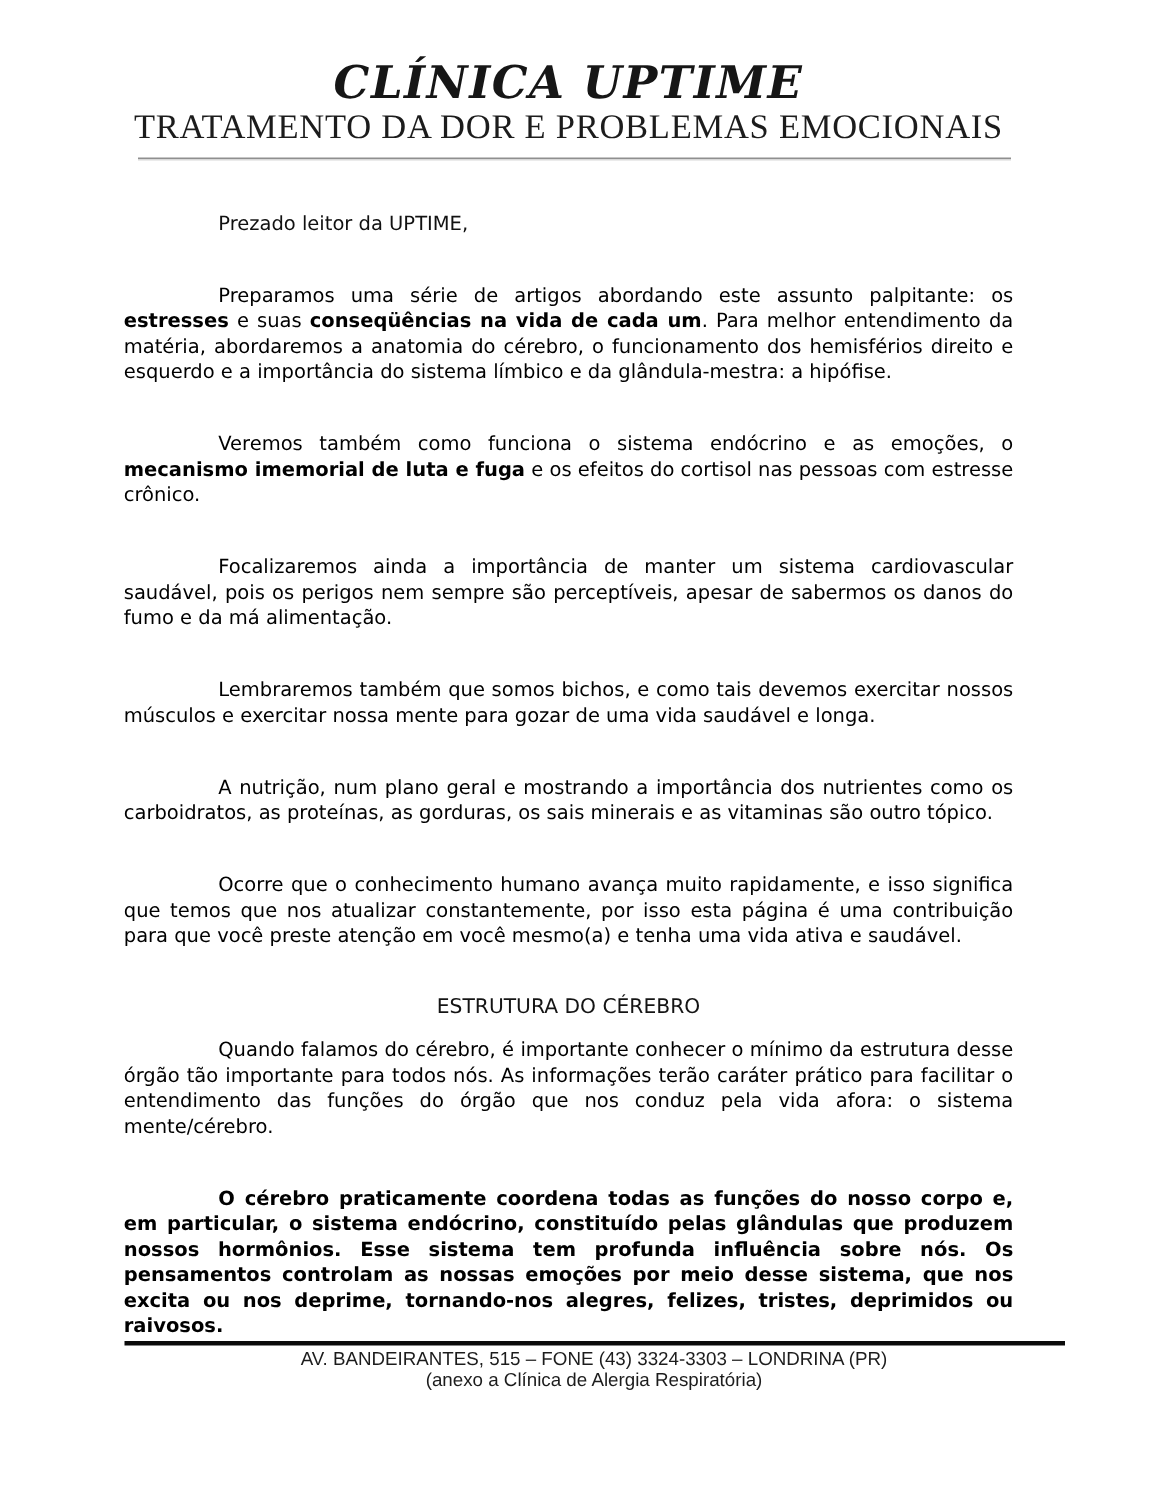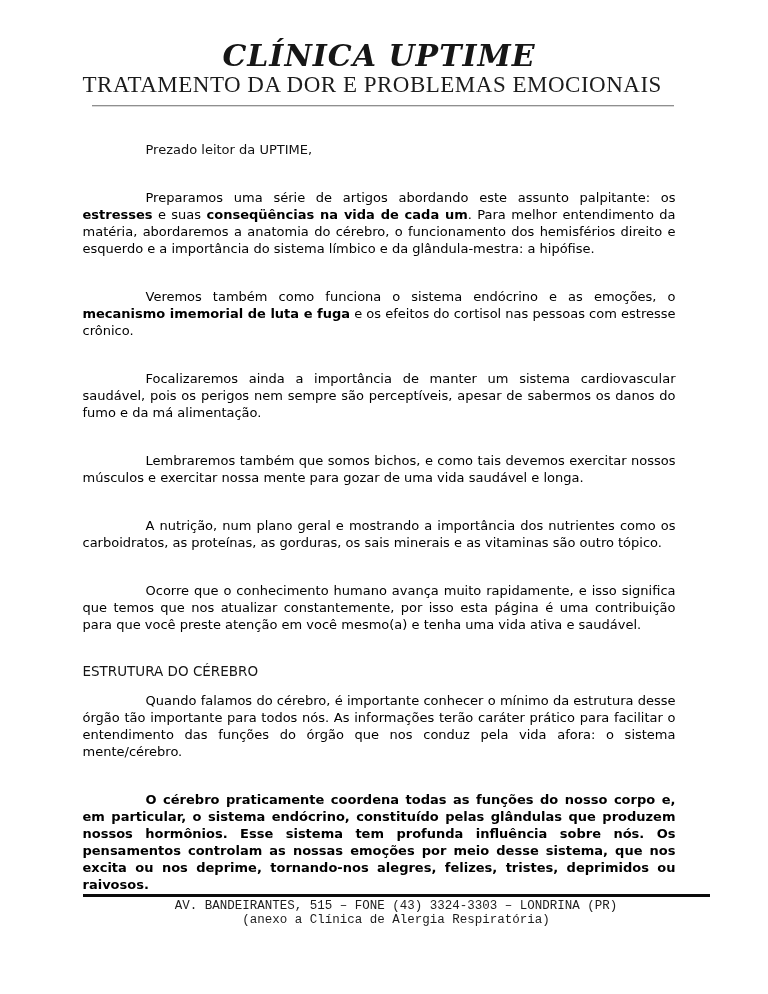--- a/index.html
+++ b/index.html
@@ -26,20 +26,21 @@
     font-family: "DejaVu Serif", serif;
     font-style: italic;
     font-weight: 600;
     font-size: 30px;
     line-height: 32px;
     letter-spacing: 1px;
     color: #161616;
   }
   .clinic-subtitle {
     margin: 0;
+    text-align: center;
     font-family: "Liberation Serif", serif;
     font-weight: 400;
     font-size: 23px;
     line-height: 26px;
     letter-spacing: 0.5px;
     color: #1c1c1c;
   }
   .header-rule {
     height: 0;
     border: none;
@@ -67,34 +68,34 @@
     margin: 0 0 31px 0;
     font-size: 13px;
     line-height: 17px;
     text-align: justify;
     text-indent: 63px;
     color: #000000;
   }
   .para b { font-weight: bold; }
   .section-heading {
     margin: 24px 0 14px 0;
-    text-align: left;
+    text-align: center;
     font-size: 13.5px;
     line-height: 14px;
     font-weight: 400;
     color: #141414;
   }
   .section-paragraphs .para:last-child { margin-bottom: 0; font-weight: bold; }
   
   .page-footer {
     width: 627px;
     margin: 1px auto 0 auto;
     border-top: 3px solid #0a0a0a;
     text-align: center;
-    font-family: Liberation Mono, monospace;
+    font-family: Liberation Sans, sans-serif;
     font-size: 12.5px;
     line-height: 14px;
     color: #1c1c1c;
     padding-top: 2px;
   }
   .footer-link {
     display: inline-block;
     text-decoration: underline;
     cursor: pointer;
   }

